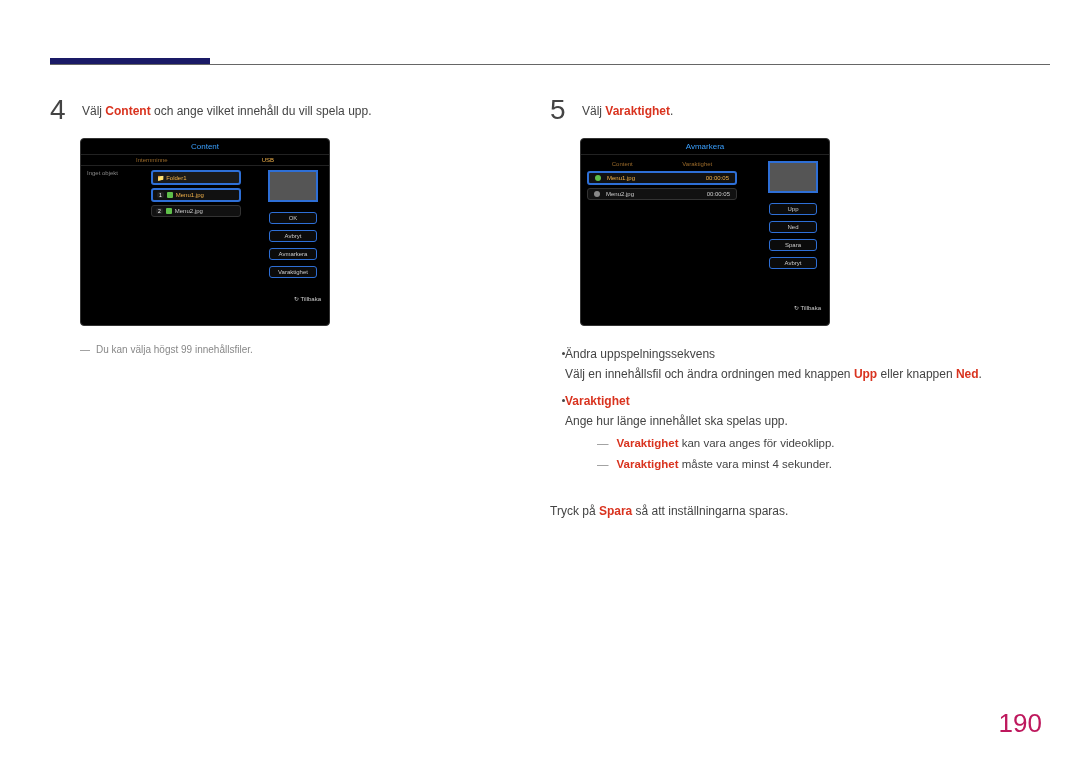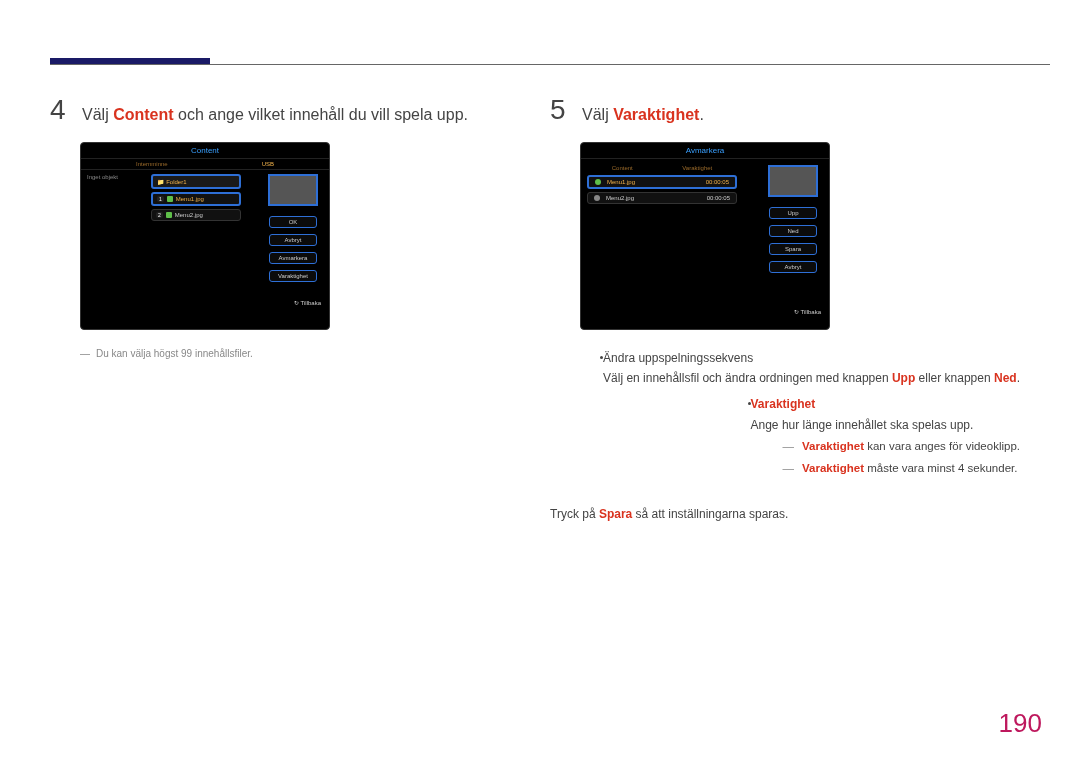--- a/index.html
+++ b/index.html
@@ -3,21 +3,21 @@
 <meta charset="utf-8">
 <style>
   * { box-sizing: border-box; margin: 0; padding: 0; }
   body { width: 1080px; height: 763px; background: #fff; font-family: "Segoe UI", Arial, sans-serif; color: #333; position: relative; }
   .top-rule { position: absolute; left: 50px; right: 30px; top: 64px; border-top: 1px solid #666; }
   .accent-bar { position: absolute; left: 50px; top: 58px; width: 160px; height: 6px; background: #1a1a66; }
   .cols { display: flex; position: absolute; top: 96px; left: 50px; right: 30px; }
   .col { width: 50%; padding-right: 30px; }
   .step { display: flex; align-items: flex-start; gap: 12px; margin-bottom: 14px; }
   .step-num { font-size: 28px; color: #444; font-weight: 300; line-height: 1; width: 20px; }
-  .step-text { font-size: 16px; color: #444; line-height: 1.6; padding-top: 6px; }
+  .step-text { font-size: 12px; color: #444; line-height: 1.6; padding-top: 6px; }
   .em { color: #d9331f; font-weight: 600; }
 
   
   .osd { width: 250px; height: 188px; background: #000; border-radius: 4px; border: 1px solid #333; margin: 0 0 18px 30px; position: relative; font-size: 6px; color: #ccc; overflow: hidden; }
   .osd-title { color: #3aa0ff; text-align: center; padding: 3px 0; font-size: 8px; border-bottom: 1px solid #222; margin-bottom: 2px; }
   .osd-tabs { display: flex; justify-content: space-around; padding: 0 8px 2px; border-bottom: 1px solid #222; }
   .osd-tab { color: #9a6a2a; font-size: 6px; }
   .osd-tab.sel { color: #f2b24a; }
   .osd-body { position: relative; height: 140px; }
   .pane-left { position: absolute; left: 6px; top: 4px; width: 60px; color: #888; }
@@ -41,21 +41,21 @@
   .file-row.sel { border: 2px solid #2e6fd6; color: #f2b24a; }
   .file-row .dot { width: 6px; height: 6px; border-radius: 50%; background: #5fbf4a; margin-right: 3px; }
   .file-row .dot.gray { background: #888; }
   .file-left { display: flex; align-items: center; gap: 3px; }
   .pane2-right { position: absolute; right: 6px; top: 4px; width: 60px; display: flex; flex-direction: column; gap: 6px; align-items: center; }
 
   .note { font-size: 10px; color: #888; margin-left: 30px; display: flex; gap: 6px; }
   .dash { color: #888; }
 
   .body-text { font-size: 12px; color: #444; line-height: 1.7; }
-  .bullet { display: flex; margin-left: 12px; margin-top: 6px; justify-content: flex-end; }
+  .bullet { display: flex; margin-left: 12px; margin-top: 6px; }
   .bullet .dot { width: 3px; height: 3px; background: #444; border-radius: 50%; margin-top: 8px; flex: none; }
   .sub { margin-left: 32px; font-size: 11.5px; display: flex; gap: 8px; margin-top: 2px; }
   .sub .d { color: #888; }
   .page-num { position: absolute; right: 38px; bottom: 24px; font-size: 26px; color: #be185d; font-weight: 300; }
 </style>
 </head>
 <body>
 
 <div class="accent-bar"></div>
 <div class="top-rule"></div>

